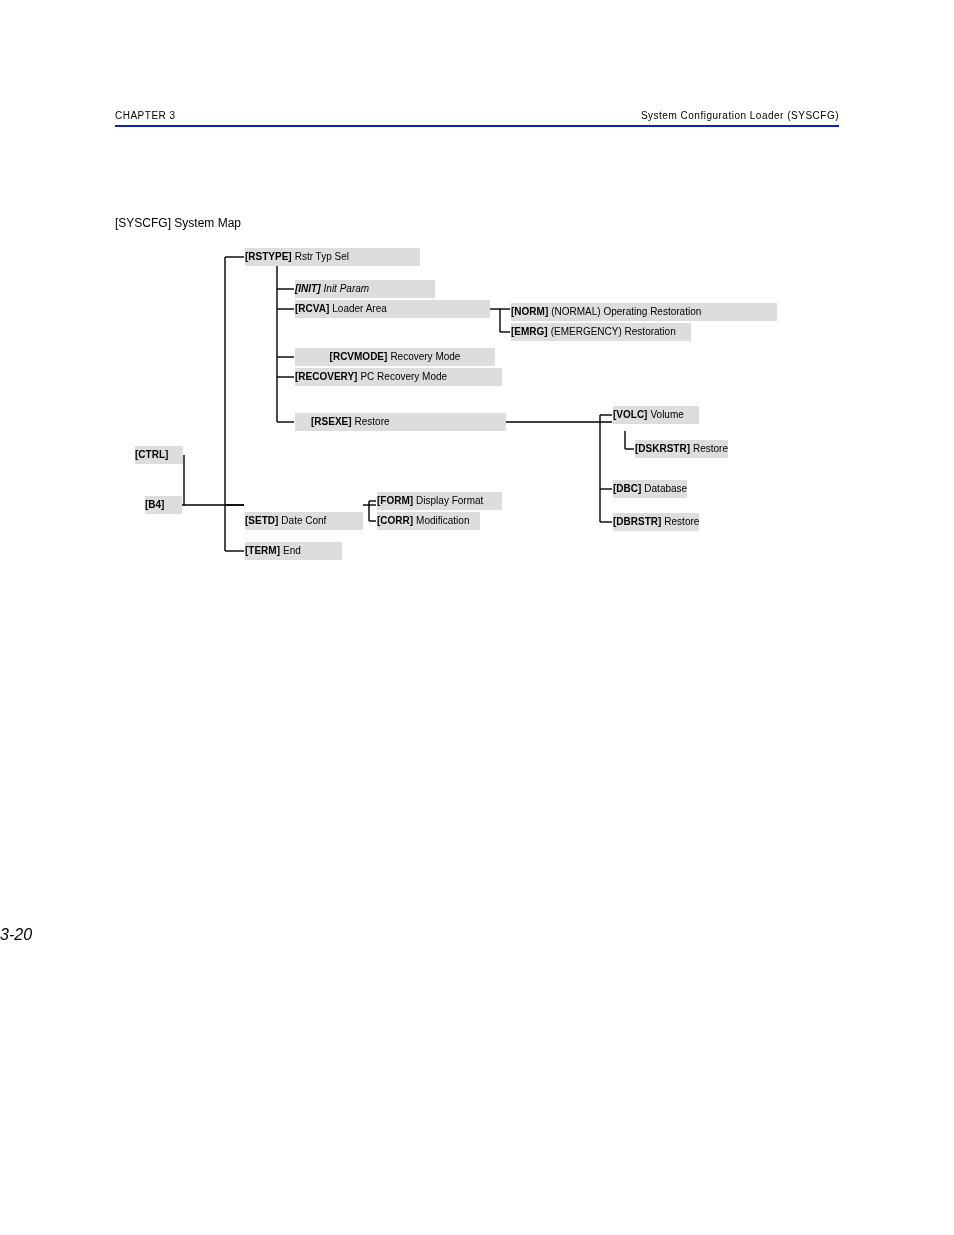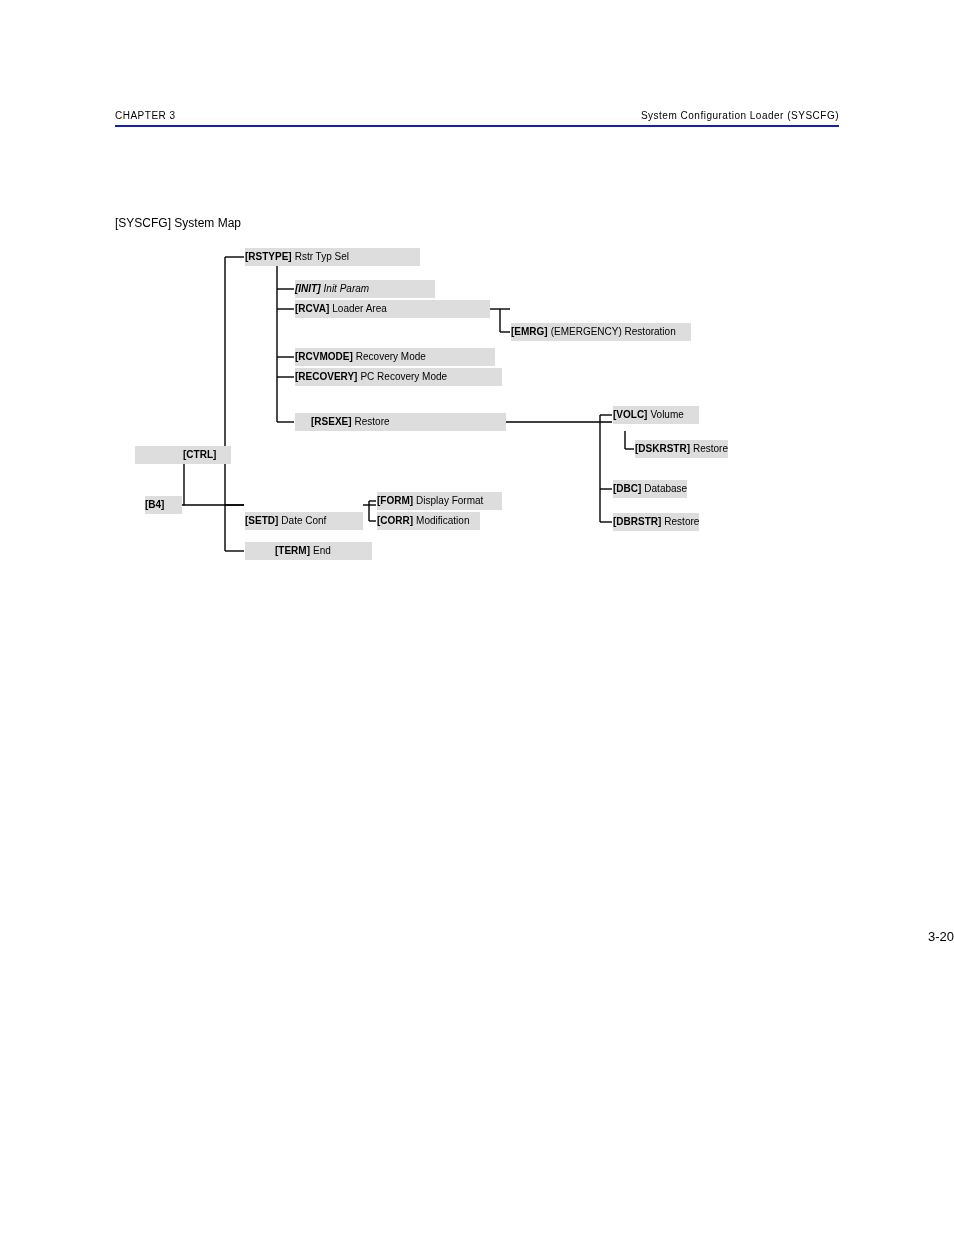--- a/index.html
+++ b/index.html
@@ -72,22 +72,23 @@
     font-weight: bold;
   }
   .node .plain {
     margin-left: 3px;
   }
   .footer {
     position: absolute;
     bottom: 40px;
     left: 0;
     right: 0;
-    text-align: right;
-    font-size: 13px;
+    text-align: left;
+    font-size: 16px;
+    font-style: italic;
   }
 </style>
 </head>
 <body>
 
 <div class="page">
 
   <div class="header">
     <div class="header-line">
       <div>CHAPTER 3</div>
@@ -121,34 +122,35 @@
         <line x1="465" y1="249" x2="477" y2="249" stroke="#000" stroke-width="1.4"></line>
         <line x1="465" y1="282" x2="477" y2="282" stroke="#000" stroke-width="1.4"></line>
         <line x1="490" y1="191" x2="490" y2="209" stroke="#000" stroke-width="1.4"></line>
         <line x1="490" y1="209" x2="499" y2="209" stroke="#000" stroke-width="1.4"></line>
         <line x1="228" y1="265" x2="241" y2="265" stroke="#000" stroke-width="1.4"></line>
         <line x1="234" y1="261" x2="234" y2="281" stroke="#000" stroke-width="1.4"></line>
         <line x1="234" y1="261" x2="241" y2="261" stroke="#000" stroke-width="1.4"></line>
         <line x1="234" y1="281" x2="241" y2="281" stroke="#000" stroke-width="1.4"></line>
       </svg>
 
-  <div class="node" style="left: 0px; top: 206px;"><span class="box" style="min-width: 48px; padding-left: 48px;"><span class="kw">[CTRL]</span></span></div>
+  <div class="node" style="left: 0px; top: 206px;"><span class="box" style="min-width: 48px;"><span class="kw">[CTRL]</span></span></div>
       <div class="node" style="left: 10px; top: 256px;"><span class="box" style="min-width: 37px;"><span class="kw">[B4]</span></span></div>
       <div class="node" style="left: 110px; top: 8px;"><span class="box" style="min-width: 175px;"><span class="kw">[RSTYPE]</span><span class="plain">Rstr Typ Sel</span></span></div>
       <div class="node" style="left: 160px; top: 40px;"><span class="box" style="min-width: 140px; font-style: italic;"><span class="kw">[INIT]</span><span class="plain">Init Param</span></span></div>
       <div class="node" style="left: 160px; top: 60px;"><span class="box" style="min-width: 195px;"><span class="kw">[RCVA]</span><span class="plain">Loader Area</span></span></div>
+      <div class="node" style="left: 376px; top: 63px;"><span class="box" style="min-width: 266px;"><span class="kw">[NORM]</span><span class="plain">(NORMAL) Operating Restoration</span></span></div>
       <div class="node" style="left: 376px; top: 83px;"><span class="box" style="min-width: 180px;"><span class="kw">[EMRG]</span><span class="plain">(EMERGENCY) Restoration</span></span></div>
-      <div class="node" style="left: 160px; top: 108px;"><span class="box" style="min-width: 200px;"><span class="kw">[RCVMODE]</span><span class="plain">Recovery Mode</span></span></div>
+      <div class="node" style="left: 160px; top: 108px; text-align: center;"><span class="box" style="min-width: 200px;"><span class="kw">[RCVMODE]</span><span class="plain">Recovery Mode</span></span></div>
       <div class="node" style="left: 160px; top: 128px;"><span class="box" style="min-width: 207px;"><span class="kw">[RECOVERY]</span><span class="plain">PC Recovery Mode</span></span></div>
       <div class="node" style="left: 160px; top: 173px;"><span class="box" style="min-width: 195px; padding-left: 16px;"><span class="kw">[RSEXE]</span><span class="plain">Restore</span></span></div>
       <div class="node" style="left: 478px; top: 166px;"><span class="box" style="min-width: 86px;"><span class="kw">[VOLC]</span><span class="plain">Volume</span></span></div>
       <div class="node" style="left: 500px; top: 200px;"><span class="box" style="min-width: 80px;"><span class="kw">[DSKRSTR]</span><span class="plain">Restore</span></span></div>
       <div class="node" style="left: 478px; top: 240px;"><span class="box" style="min-width: 65px;"><span class="kw">[DBC]</span><span class="plain">Database</span></span></div>
       <div class="node" style="left: 478px; top: 273px;"><span class="box" style="min-width: 72px;"><span class="kw">[DBRSTR]</span><span class="plain">Restore</span></span></div>
       <div class="node" style="left: 110px; top: 272px;"><span class="box" style="min-width: 118px;"><span class="kw">[SETD]</span><span class="plain">Date Conf</span></span></div>
       <div class="node" style="left: 242px; top: 252px;"><span class="box" style="min-width: 125px;"><span class="kw">[FORM]</span><span class="plain">Display Format</span></span></div>
       <div class="node" style="left: 242px; top: 272px;"><span class="box" style="min-width: 103px;"><span class="kw">[CORR]</span><span class="plain">Modification</span></span></div>
-      <div class="node" style="left: 110px; top: 302px;"><span class="box" style="min-width: 97px; padding-left: 30px;"><span class="kw">[TERM]</span><span class="plain">End</span></span></div>
+      <div class="node" style="left: 110px; top: 302px;"><span class="box" style="min-width: 97px;"><span class="kw">[TERM]</span><span class="plain">End</span></span></div>
     </div>
 
   <div class="footer">3-20</div>
 
 </div>
 
 </body></html>

